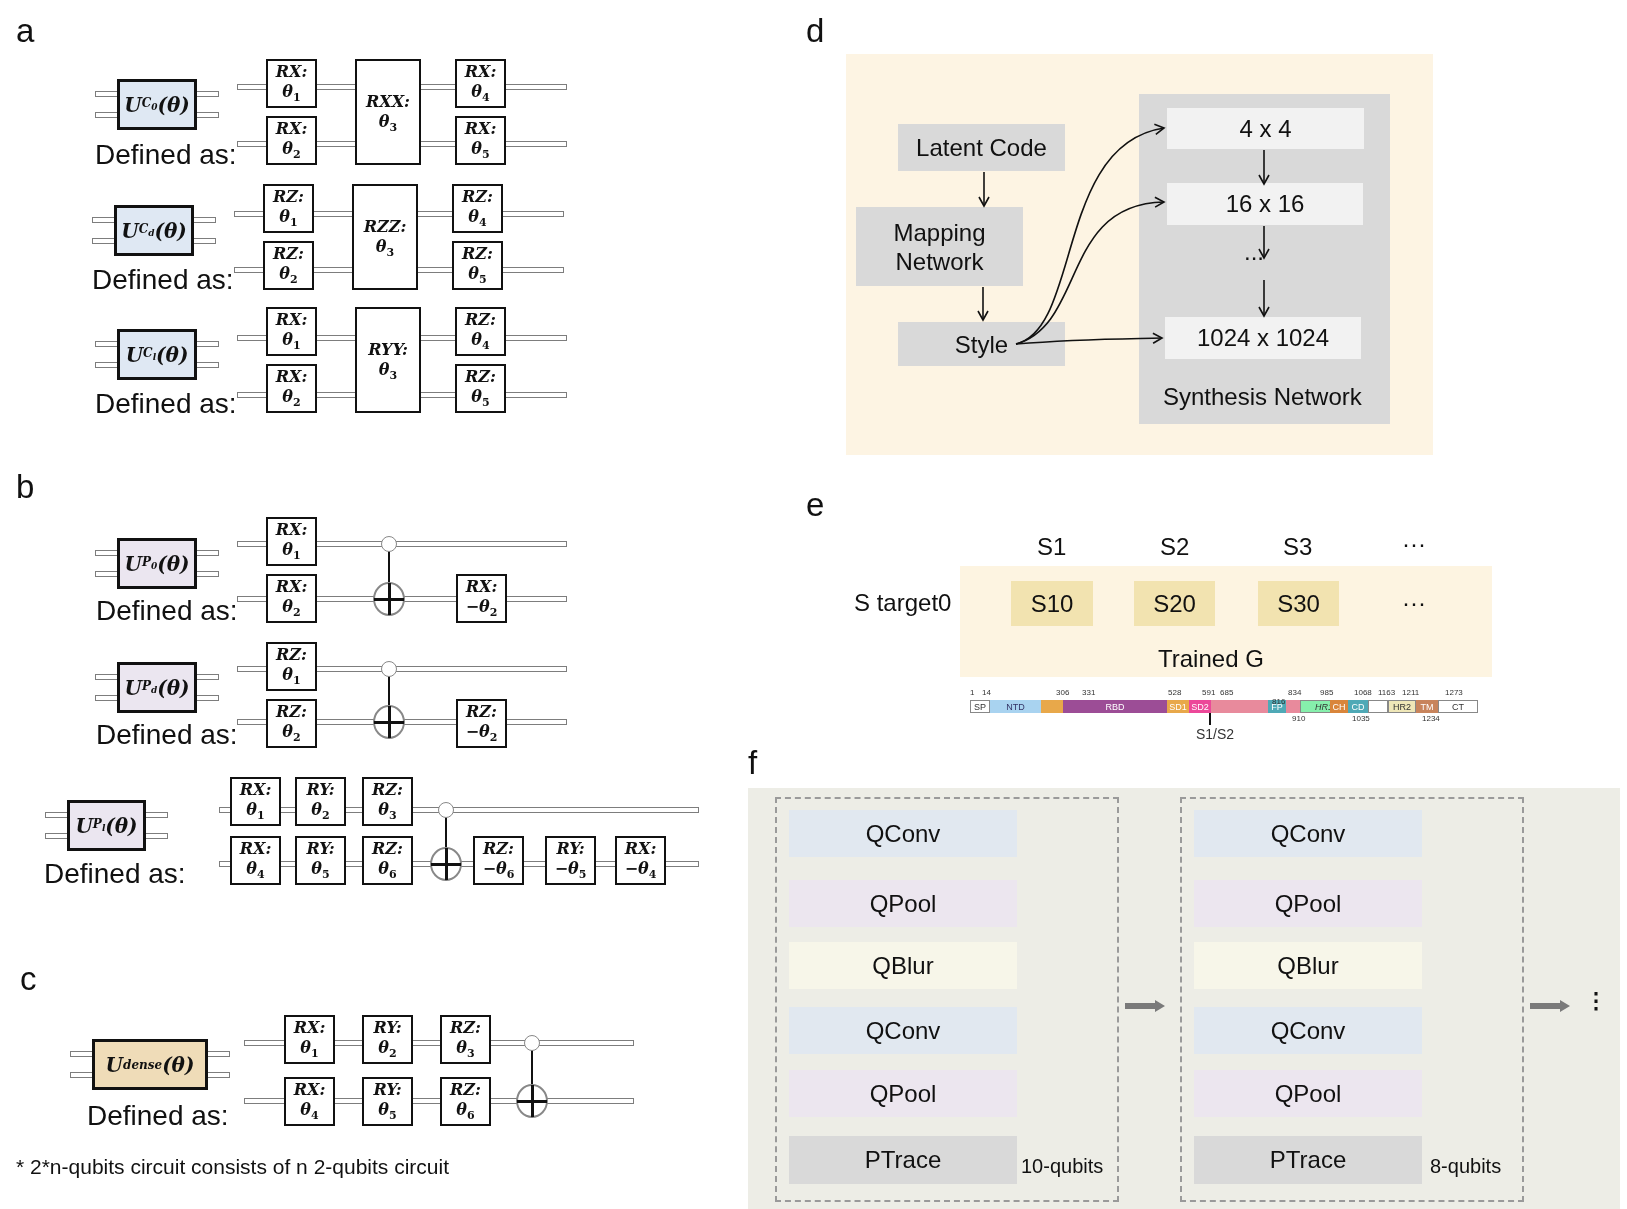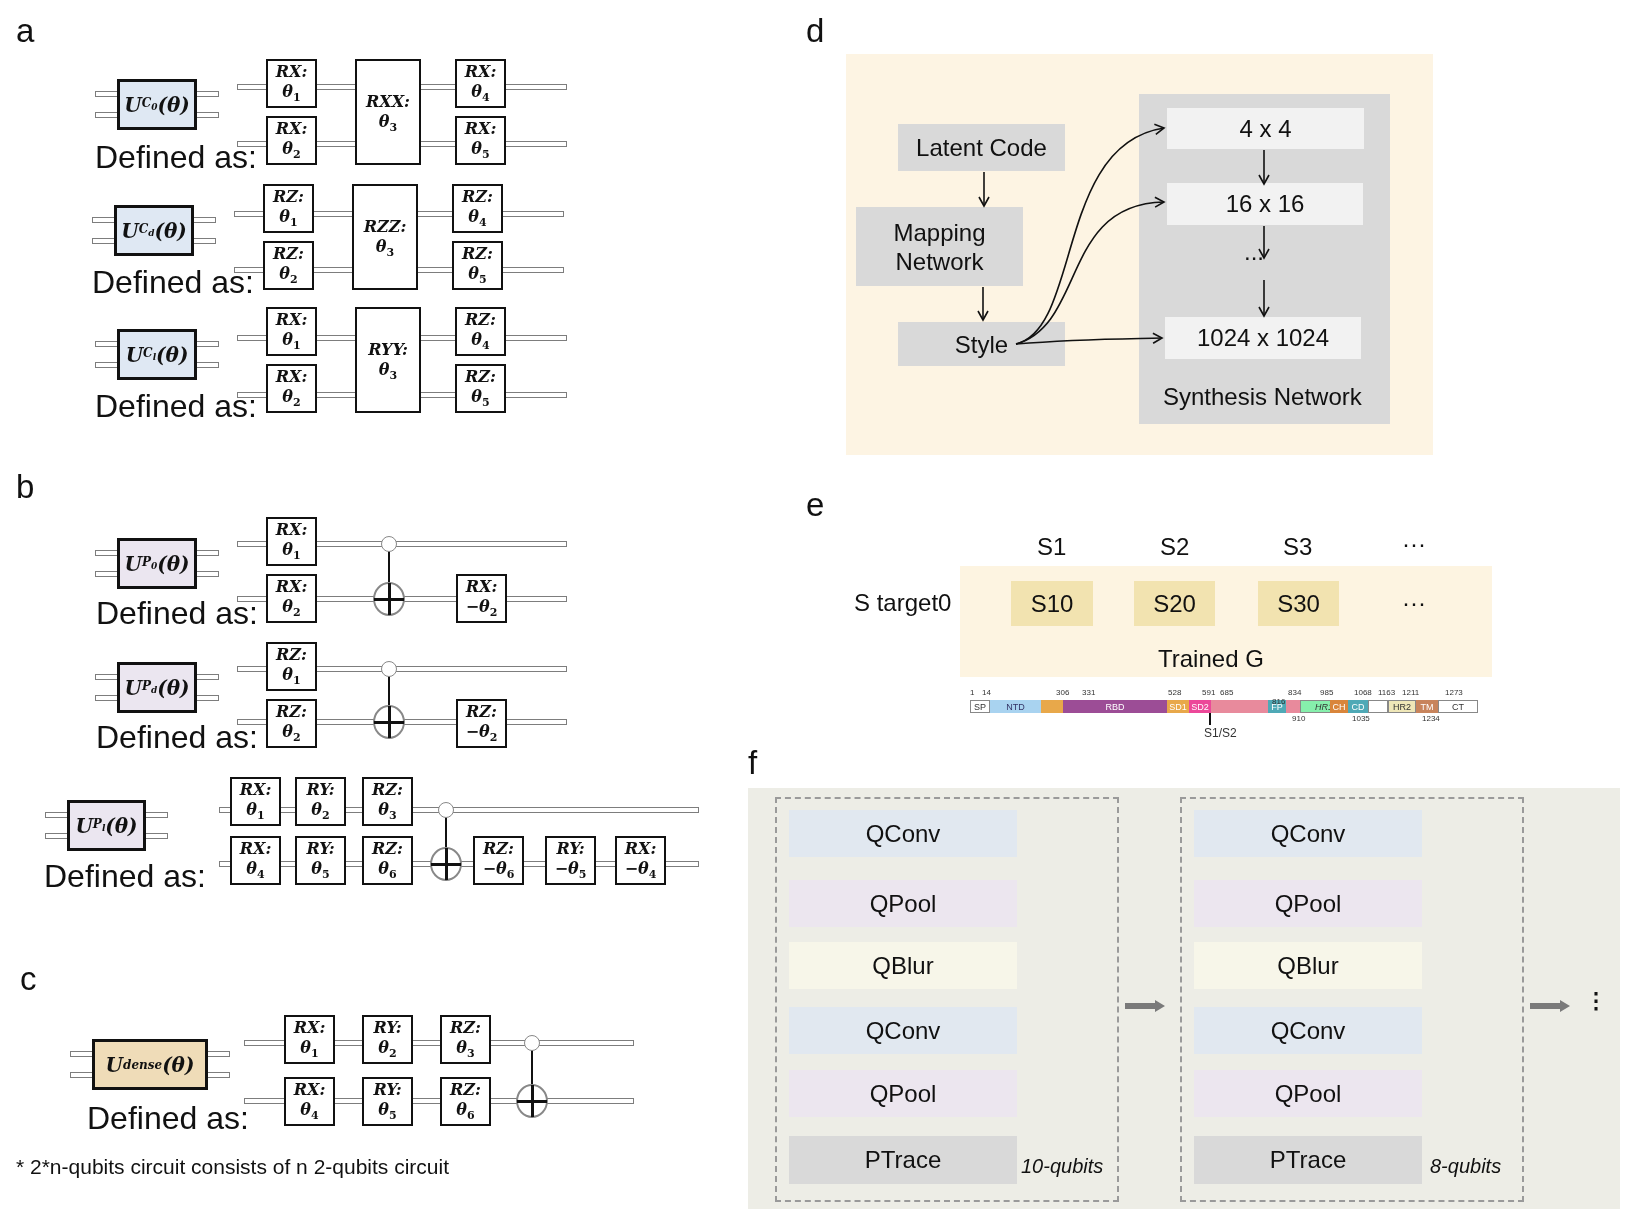--- a/index.html
+++ b/index.html
@@ -6,33 +6,33 @@
   body{width:1627px;height:1209px;position:relative;overflow:hidden;font-family:"Liberation Sans",sans-serif;color:#111;}
   .abs{position:absolute;}
   .panel-label{position:absolute;font-size:33px;font-family:"Liberation Sans",sans-serif;color:#111;line-height:1;}
   .wire{position:absolute;height:6px;border:1.5px solid #7d7d7d;background:#fff;box-sizing:border-box;}
   .gate{position:absolute;background:#fff;border:2px solid #111;box-sizing:border-box;text-align:center;font-family:"DejaVu Serif","Liberation Serif",serif;font-weight:bold;font-style:italic;font-size:16px;line-height:20px;padding-top:1px;}
   .gate .nm{display:block;}
   .gate .pm{display:block;}
   .gate .pm sub{font-size:11px;font-style:normal;}
   .ubox{position:absolute;border:3px solid #111;box-sizing:border-box;display:flex;align-items:center;justify-content:center;font-family:"DejaVu Serif","Liberation Serif",serif;font-weight:bold;font-style:italic;font-size:20px;}
   .ubox sub{font-size:12px;}
-  .defined{position:absolute;font-size:32px;font-family:"Liberation Sans",sans-serif;white-space:nowrap;}
+  .defined{position:absolute;font-size:28px;font-family:"Liberation Sans",sans-serif;white-space:nowrap;}
   .ctrl{position:absolute;width:16px;height:16px;border-radius:50%;border:1.5px solid #888;background:#fff;box-sizing:border-box;}
   .targ{position:absolute;width:32px;height:34px;border-radius:50%;border:2px solid #888;background:#fff;box-sizing:border-box;}
   .targ::before{content:"";position:absolute;left:50%;top:-1px;bottom:-1px;width:3px;margin-left:-1.5px;background:#111;}
   .targ::after{content:"";position:absolute;top:50%;left:-1px;right:-1px;height:3px;margin-top:-1.5px;background:#111;}
   .vline{position:absolute;width:2px;background:#111;}
   .dbox{position:absolute;background:#d9d9d9;display:flex;align-items:center;justify-content:center;text-align:center;font-size:24px;line-height:29px;}
   .lbox{position:absolute;background:#f2f2f2;display:flex;align-items:center;justify-content:center;font-size:24px;}
   .sbox{position:absolute;background:#f2e3b0;display:flex;align-items:center;justify-content:center;font-size:24px;}
   .ftext{position:absolute;font-size:24px;}
   .layer{position:absolute;display:flex;align-items:center;justify-content:center;font-size:24px;}
   .dashbox{position:absolute;border:2px dashed #9a9a9a;box-sizing:border-box;}
-  .qlabel{position:absolute;font-size:20px;font-style:italic;}
+  .qlabel{position:absolute;font-size:20px;}
   .seg{position:absolute;height:13px;font-size:9px;color:#fff;display:flex;align-items:center;justify-content:center;box-sizing:border-box;}
   .pos{position:absolute;font-size:8px;color:#333;}
 </style>
 </head>
 <body>
 
 <div class="panel-label" style="left:16px;top:14px;">a</div>
 <div id="panel-a"></div>
 
 <div class="panel-label" style="left:16px;top:470px;">b</div>
@@ -110,21 +110,21 @@
     <div class="pos" style="left: 318px; top: 0px;">834</div>
     <div class="pos" style="left: 350px; top: 0px;">985</div>
     <div class="pos" style="left: 384px; top: 0px;">1068</div>
     <div class="pos" style="left: 408px; top: 0px;">1163</div>
     <div class="pos" style="left: 432px; top: 0px;">1211</div>
     <div class="pos" style="left: 475px; top: 0px;">1273</div>
     <div class="pos" style="left: 322px; top: 26px;">910</div>
     <div class="pos" style="left: 382px; top: 26px;">1035</div>
     <div class="pos" style="left: 452px; top: 26px;">1234</div>
     <div style="position: absolute; left: 239px; top: 25px; width: 1.5px; height: 12px; background: rgb(17, 17, 17);"></div>
-    <div class="pos" style="position: absolute; left: 234px; top: 38px; font-size: 12px;">S1/S2</div>
+    <div class="pos" style="position: absolute; left: 226px; top: 38px; font-size: 14px;">S1/S2</div>
   </div>
 
 <div class="panel-label" style="left:748px;top:746px;">f</div>
 <div class="abs" style="left:748px;top:788px;width:872px;height:421px;background:#edede6;"></div>
 <div id="panel-f"></div>
 
 <div class="wire" style="left:95px;top:91px;width:24px;"></div>
 <div class="wire" style="left:95px;top:112px;width:24px;"></div>
 <div class="wire" style="left:195px;top:91px;width:24px;"></div>
 <div class="wire" style="left:195px;top:112px;width:24px;"></div>

